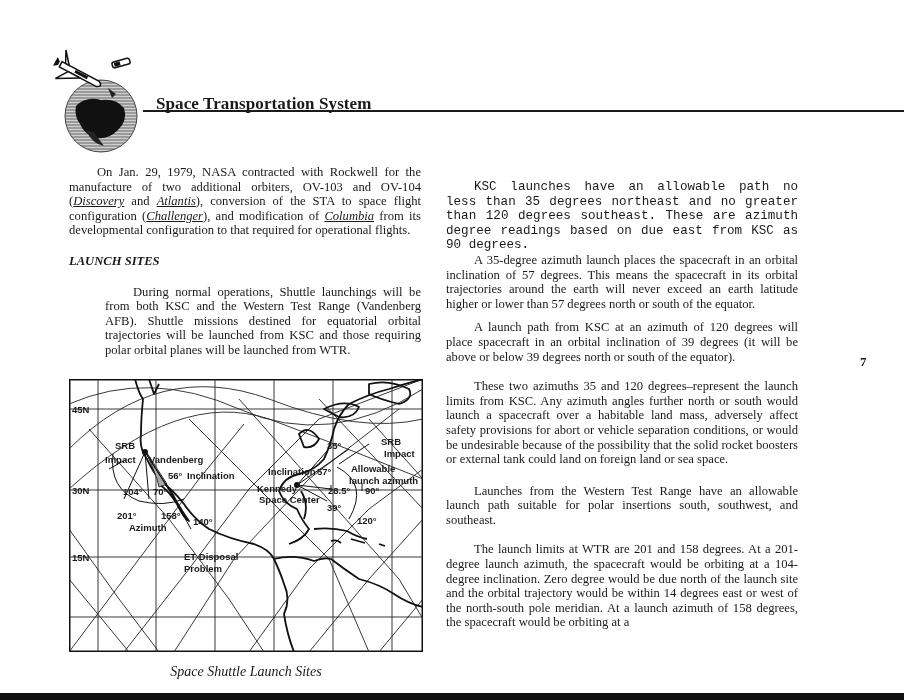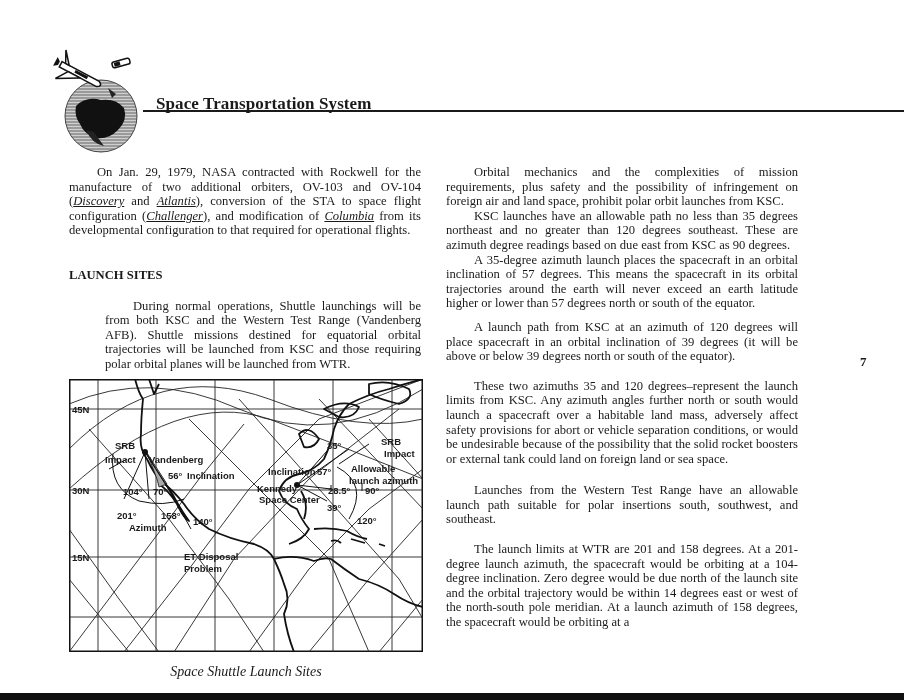--- a/index.html
+++ b/index.html
@@ -64,21 +64,21 @@
     <rect x="66" y="12" width="18" height="6" rx="2" fill="#fff" stroke="#111" stroke-width="1.5"></rect>
     <rect x="68" y="13" width="6" height="4" fill="#111"></rect>
   </g>
 </svg>
 
 <div class="header-title">Space Transportation System</div>
 <div class="header-rule"></div>
 
 <div class="col col-left">
   <p class="indent"><span>On Jan. 29, 1979, NASA contracted with Rockwell for the manufacture of two additional orbiters, OV-103 and OV-104 (</span><i>Discovery</i><span> and </span><i>Atlantis</i><span>), conversion of the STA to space flight configuration (</span><i>Challenger</i><span>), and modification of </span><i>Columbia</i><span> from its developmental configuration to that required for operational flights.</span></p>
-  <p class="heading" style="margin-top:30px;">LAUNCH SITES</p>
+  <p class="heading" style="margin-top:16px;font-style:italic;">LAUNCH SITES</p>
   <p class="indent" style="margin-top:16px;margin-left:36px;">During normal operations, Shuttle launchings will be from both KSC and the Western Test Range (Vandenberg AFB). Shuttle missions destined for equatorial orbital trajectories will be launched from KSC and those requiring polar orbital planes will be launched from WTR.</p>
 </div>
 
 <svg class="map" viewBox="0 0 354 273">
   <rect x="0.75" y="0.75" width="352.5" height="271.5" fill="#fff" stroke="#111" stroke-width="1.5"></rect>
   <g stroke="#222" stroke-width="0.9" fill="none">
 
     <line x1="29" y1="0" x2="29" y2="273"></line>
     <line x1="87" y1="0" x2="87" y2="273"></line>
     <line x1="146" y1="0" x2="146" y2="273"></line>
@@ -181,22 +181,21 @@
   <text x="190" y="124">Space Center</text>
   <text x="259" y="115">28.5°</text>
   <text x="296" y="115">90°</text>
   <text x="258" y="132">39°</text>
   <text x="288" y="145">120°</text>
 </svg>
 
 <div class="caption">Space Shuttle Launch Sites</div>
 
 <div class="col col-right">
-  <p class="indent">Orbital mechanics and the complexities of mission requirements, plus safety and the possibility of infringement on foreign air and land space, prohibit polar orbit launches from KSC.</p>
-  <p class="indent" style="">KSC launches have an allowable path no less than 35 degrees northeast and no greater than 120 degrees southeast. These are azimuth degree readings based on due east from KSC as 90 degrees.</p>
+  <p class="indent" style="margin-top:15px;font-family:Liberation Mono, monospace;">KSC launches have an allowable path no less than 35 degrees northeast and no greater than 120 degrees southeast. These are azimuth degree readings based on due east from KSC as 90 degrees.</p>
   <p class="indent" style="">A 35-degree azimuth launch places the spacecraft in an orbital inclination of 57 degrees. This means the spacecraft in its orbital trajectories around the earth will never exceed an earth latitude higher or lower than 57 degrees north or south of the equator.</p>
   <p class="indent" style="margin-top:9px;">A launch path from KSC at an azimuth of 120 degrees will place spacecraft in an orbital inclination of 39 degrees (it will be above or below 39 degrees north or south of the equator).</p>
   <p class="indent" style="margin-top:15px;">These two azimuths 35 and 120 degrees–represent the launch limits from KSC. Any azimuth angles further north or south would launch a spacecraft over a habitable land mass, adversely affect safety provisions for abort or vehicle separation conditions, or would be undesirable because of the possibility that the solid rocket boosters or external tank could land on foreign land or sea space.</p>
   <p class="indent" style="margin-top:17px;">Launches from the Western Test Range have an allowable launch path suitable for polar insertions south, southwest, and southeast.</p>
   <p class="indent" style="margin-top:15px;">The launch limits at WTR are 201 and 158 degrees. At a 201-degree launch azimuth, the spacecraft would be orbiting at a 104-degree inclination. Zero degree would be due north of the launch site and the orbital trajectory would be within 14 degrees east or west of the north-south pole meridian. At a launch azimuth of 158 degrees, the spacecraft would be orbiting at a</p>
 </div>
 
 <div class="page-num">7</div>
 <div class="footer-bar"></div>
 

